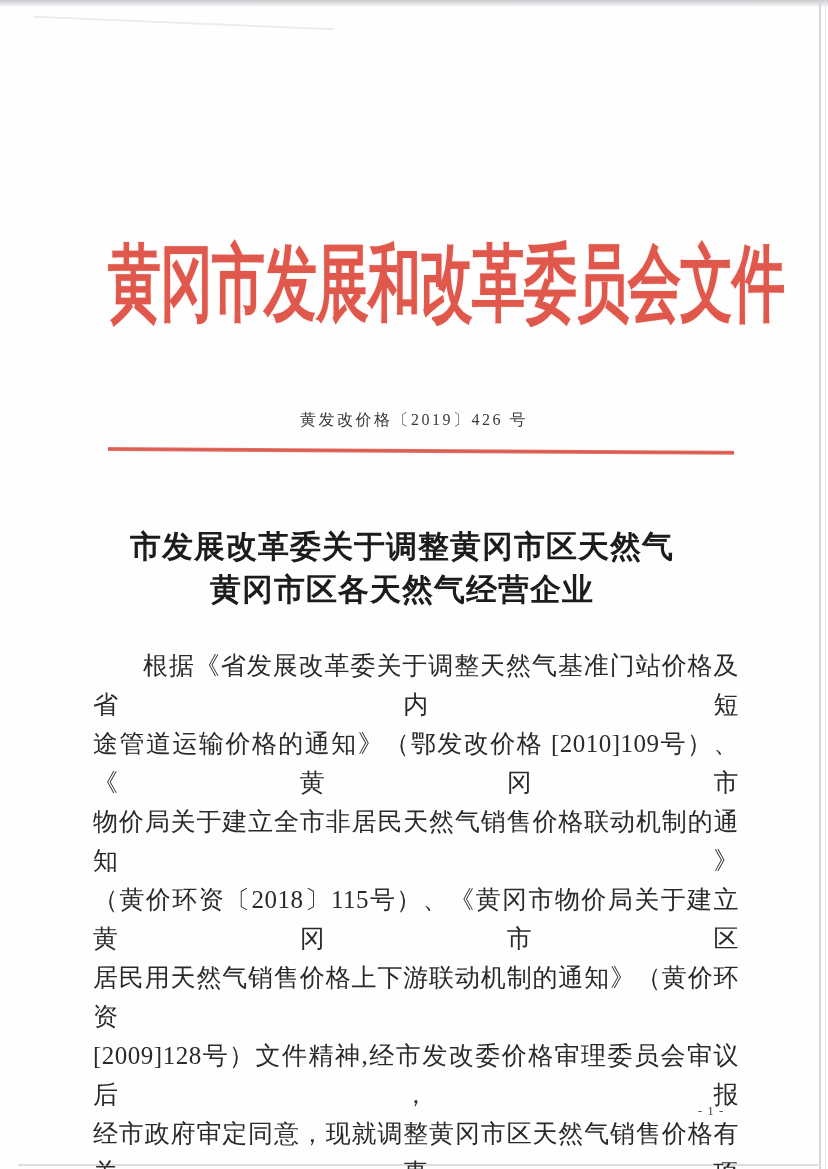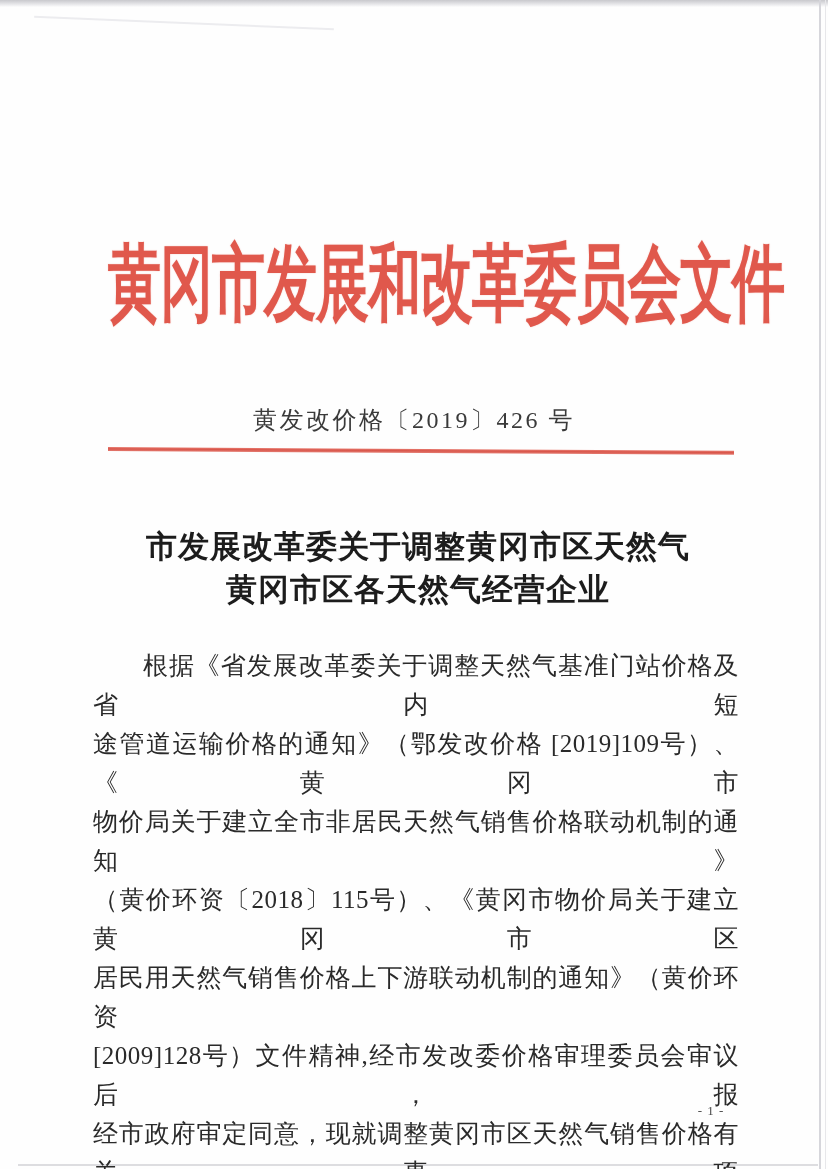--- a/index.html
+++ b/index.html
@@ -50,33 +50,33 @@
     letter-spacing: -1px;
     color: #e0584c;
     white-space: nowrap;
     transform: scaleY(1.58);
     transform-origin: center;
     text-shadow: 0 0 1px rgba(224,88,76,.45);
   }
   .doc-number {
     position: absolute; top: 407px; left: 0; width: 828px;
     text-align: center;
-    font-size: 24px; line-height: 26px;
+    font-size: 16px; line-height: 26px;
     letter-spacing: 2.5px;
     color: #3a3a3a;
   }
   .red-divider {
     position: absolute; top: 447px; left: 108px; width: 626px; height: 4px;
     background: linear-gradient(#e87d72, #d9564b 45%, #e37a70);
     transform: rotate(0.35deg);
     transform-origin: left center;
   }
   
   .doc-title {
-    position: absolute; top: 525px; left: 68px; width: 700px;
+    position: absolute; top: 525px; left: 52px; width: 700px;
     text-align: center;
     font-weight: bold;
     font-size: 31px; line-height: 43px;
     letter-spacing: 1px;
     color: #1c1c1c;
   }
   
   .body-text {
     position: absolute; top: 646px; left: 93px; width: 646px;
     font-size: 25px; line-height: 39px;
@@ -118,21 +118,21 @@
 
   <div class="red-divider"></div>
 
   <div class="doc-title">
     <div>市发展改革委关于调整黄冈市区天然气</div>
     <div>黄冈市区各天然气经营企业</div>
   </div>
 
   <div class="body-text">
     <div class="line full indent">根据《省发展改革委关于调整天然气基准门站价格及省内短</div>
-    <div class="line full">途管道运输价格的通知》（鄂发改价格 [2019]109号）、《黄冈市</div>
+    <div class="line full">途管道运输价格的通知》（鄂发改价格 [2010]109号）、《黄冈市</div>
     <div class="line full">物价局关于建立全市非居民天然气销售价格联动机制的通知》</div>
     <div class="line full">（黄价环资〔2018〕115号）、《黄冈市物价局关于建立黄冈市区</div>
     <div class="line full">居民用天然气销售价格上下游联动机制的通知》（黄价环资</div>
     <div class="line full">[2009]128号）文件精神,经市发改委价格审理委员会审议后，报</div>
     <div class="line full">经市政府审定同意，现就调整黄冈市区天然气销售价格有关事项</div>
 
   </div>
 
   <div class="page-number">- 1 -</div>
 

